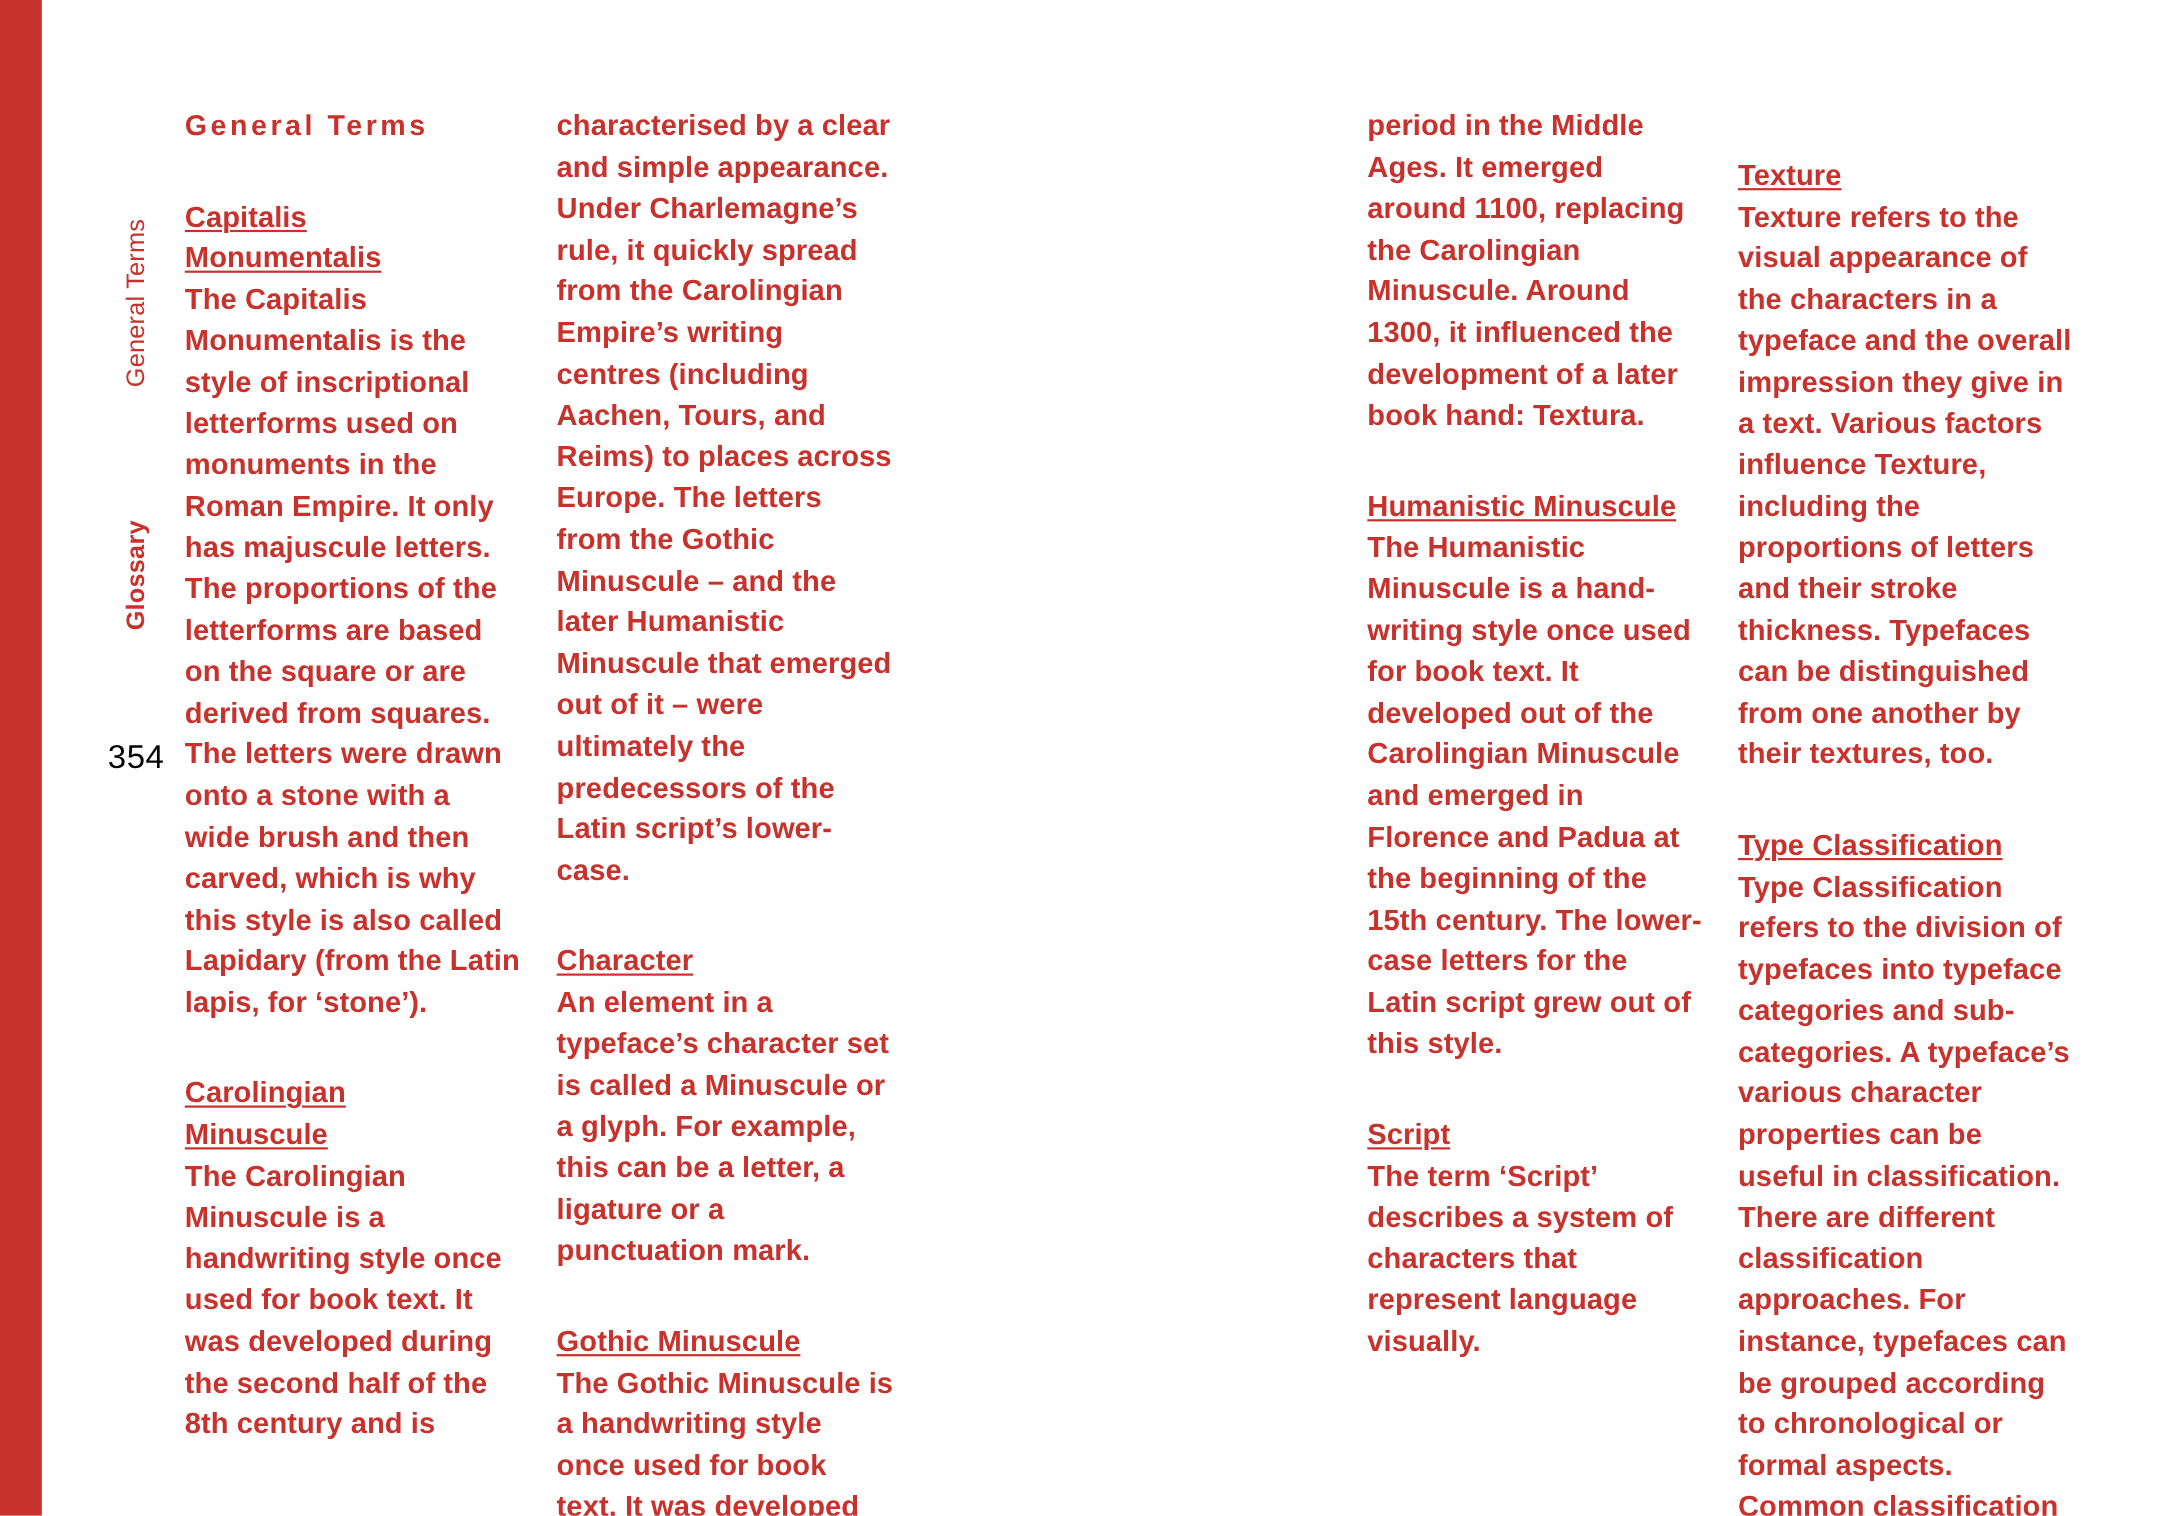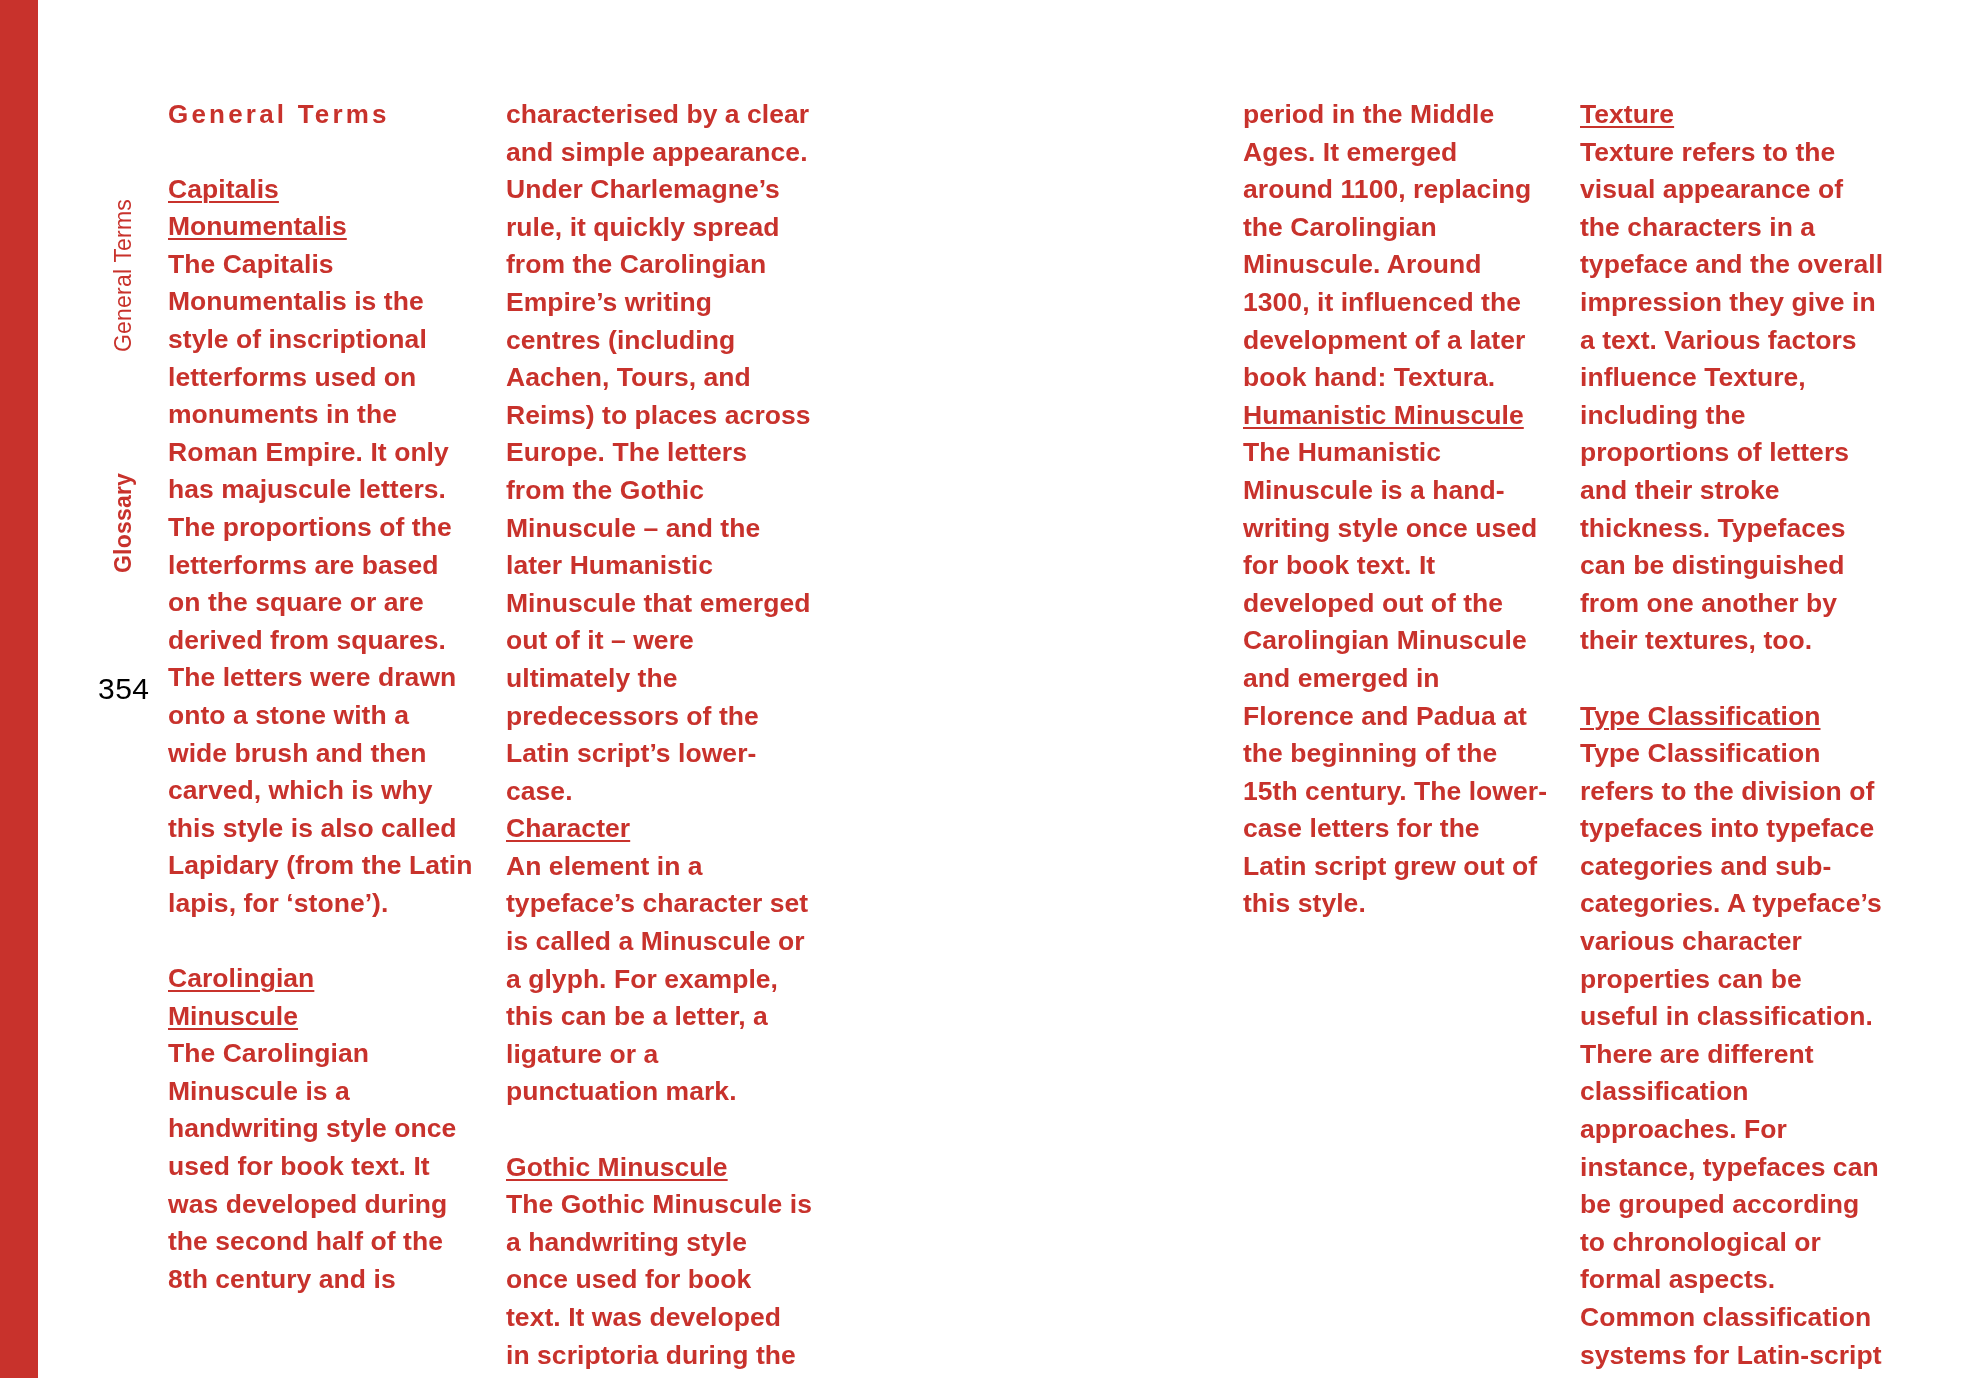--- a/index.html
+++ b/index.html
@@ -90,20 +90,21 @@
     letter-spacing: 3.2px;
     font-size: 26px;
     margin-bottom: 37px;
   }
 
   h3.entry-title {
     font-weight: 700;
     text-decoration: underline;
     text-underline-offset: 3px;
     text-decoration-thickness: 2px;
+    margin-top: 45px;
   }
 
   .entry + .entry { margin-top: 37.6px; }
   .cont { margin: 0; }
 </style>
 </head>
 <body>
 
 <div class="spine"></div>
 
@@ -144,20 +145,24 @@
 </div>
 
 <div class="col col-3">
   <p class="cont">period in the Middle Ages. It emerged around 1100, replacing the Carolingian Minuscule. Around 1300, it influenced the development of a later book hand: Textura.</p>
 
   <div class="entry">
     <h3 class="entry-title">Humanistic Minuscule</h3>
     <p>The Humanistic Minuscule is a hand-writing style once used for book text. It developed out of the Carolingian Minuscule and emerged in Florence and Padua at the beginning of the 15th century. The lower-case letters for the Latin script grew out of this style.</p>
   </div>
 
+  <div class="entry">
+    <h3 class="entry-title">Script</h3>
+    <p>The term ‘Script’ describes a system of characters that represent language visually.</p>
+  </div>
 </div>
 
 <div class="col col-4">
   <div class="entry" style="margin-top:0">
     <h3 class="entry-title">Texture</h3>
     <p>Texture refers to the visual appearance of the characters in a typeface and the overall impression they give in a text. Various factors influence Texture, including the proportions of letters and their stroke thickness. Typefaces can be distinguished from one another by their textures, too.</p>
   </div>
 
   <div class="entry">
     <h3 class="entry-title">Type Classification</h3>

